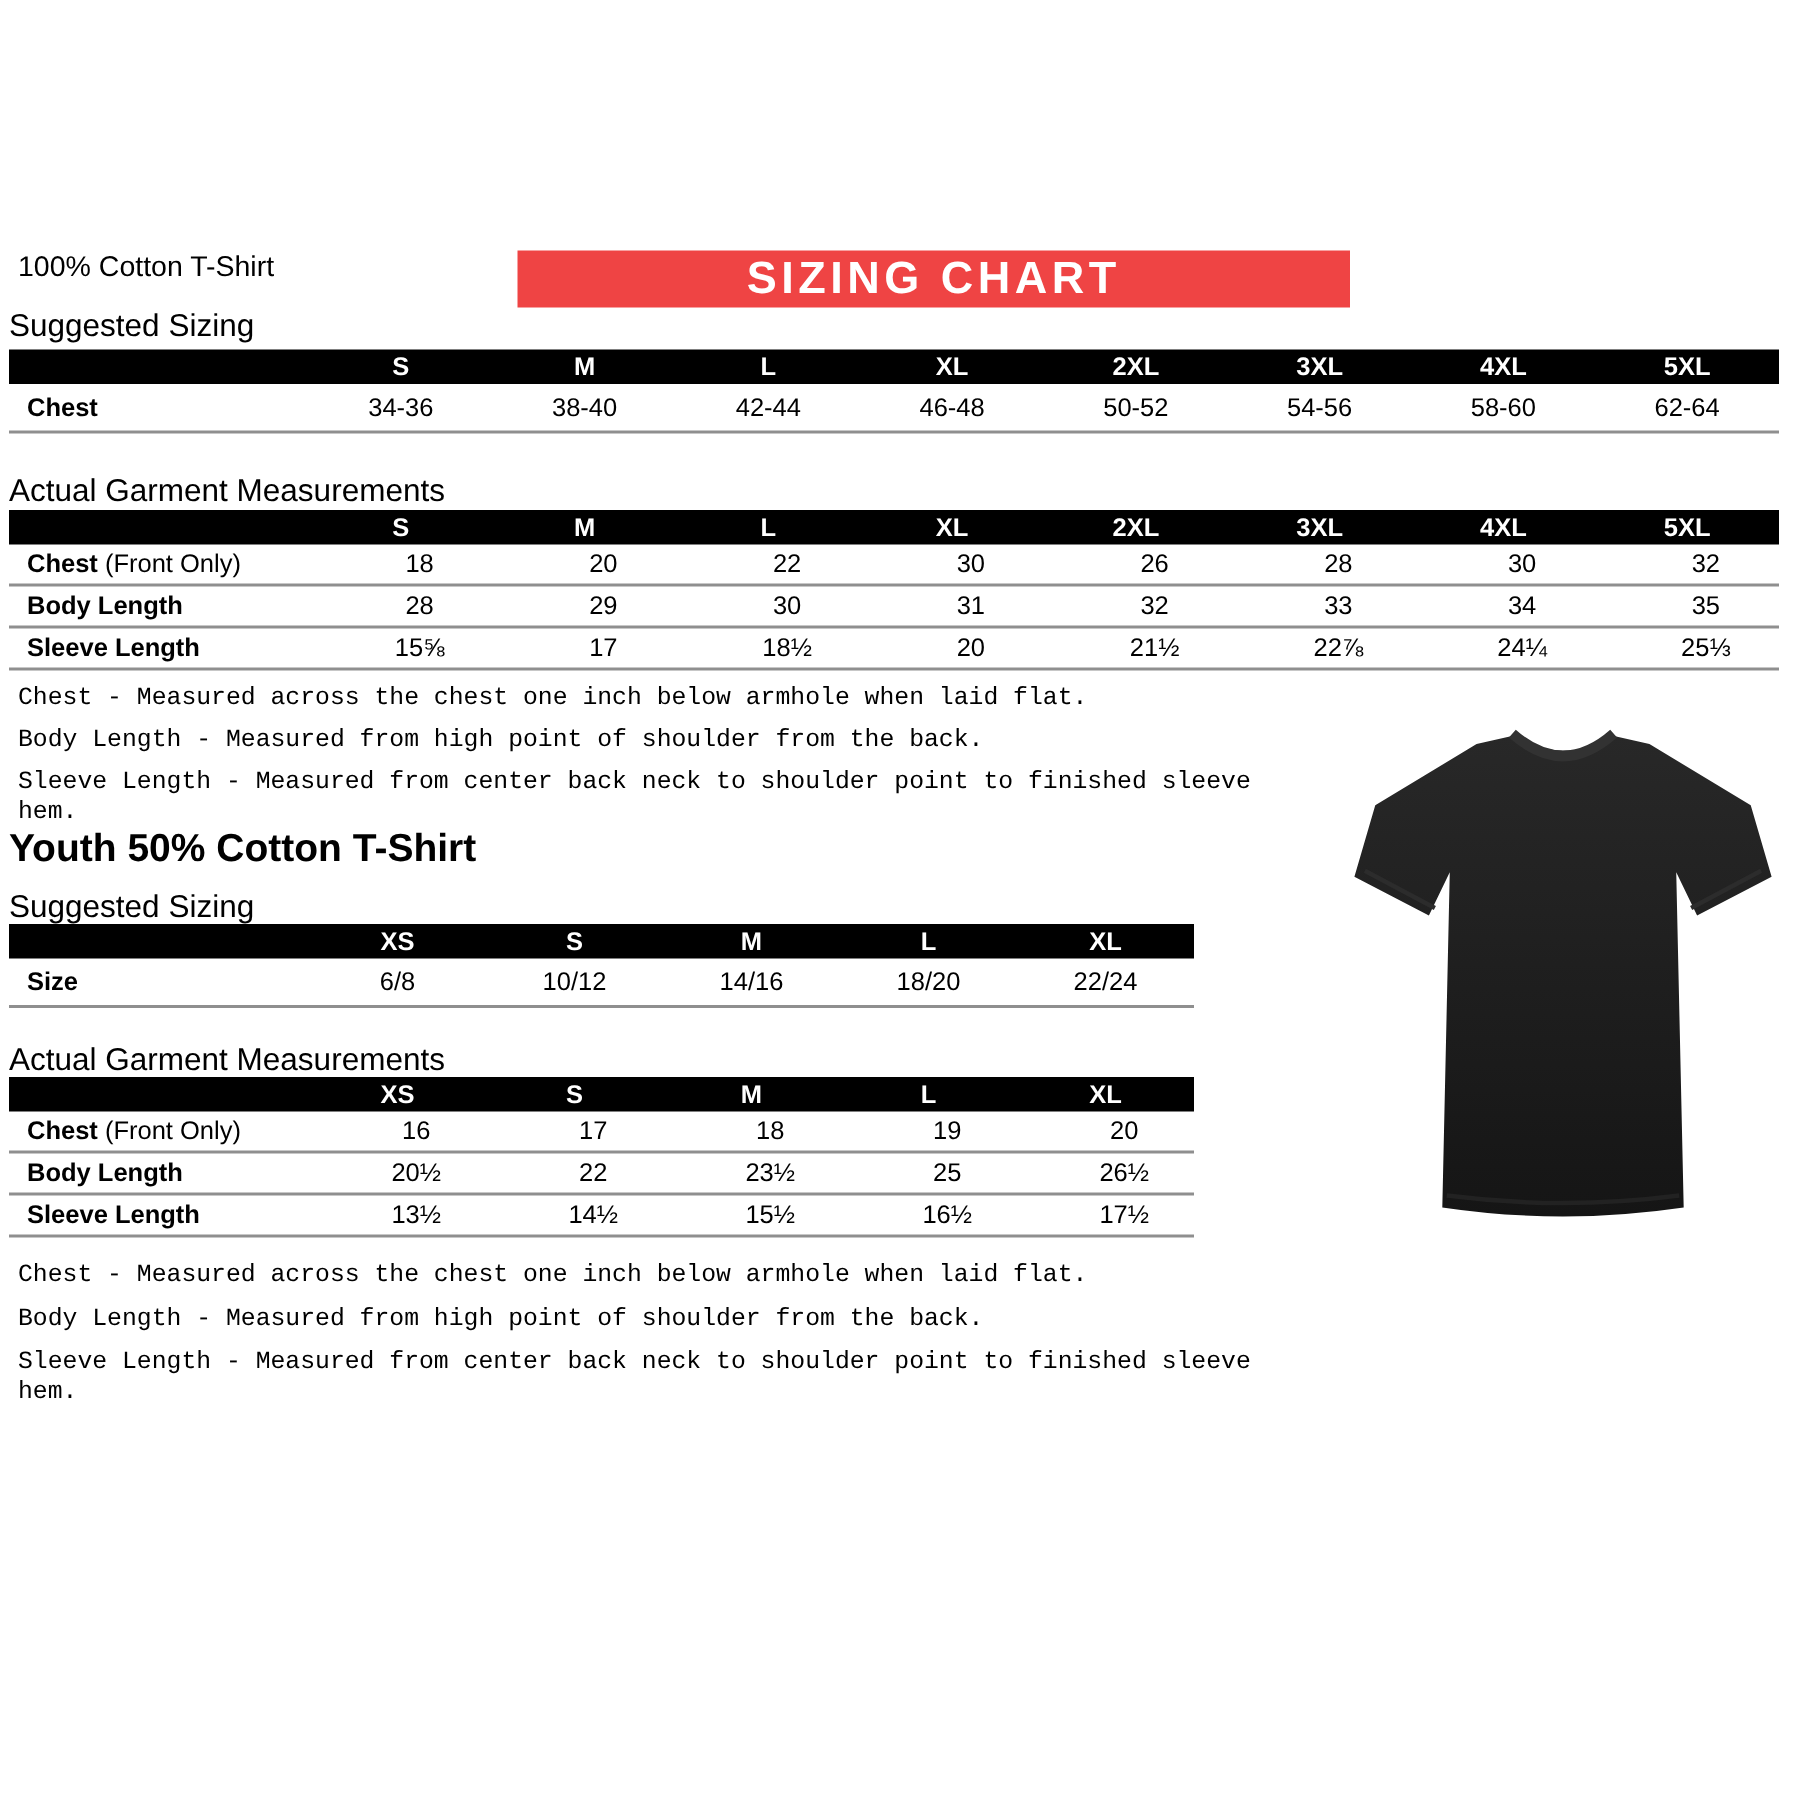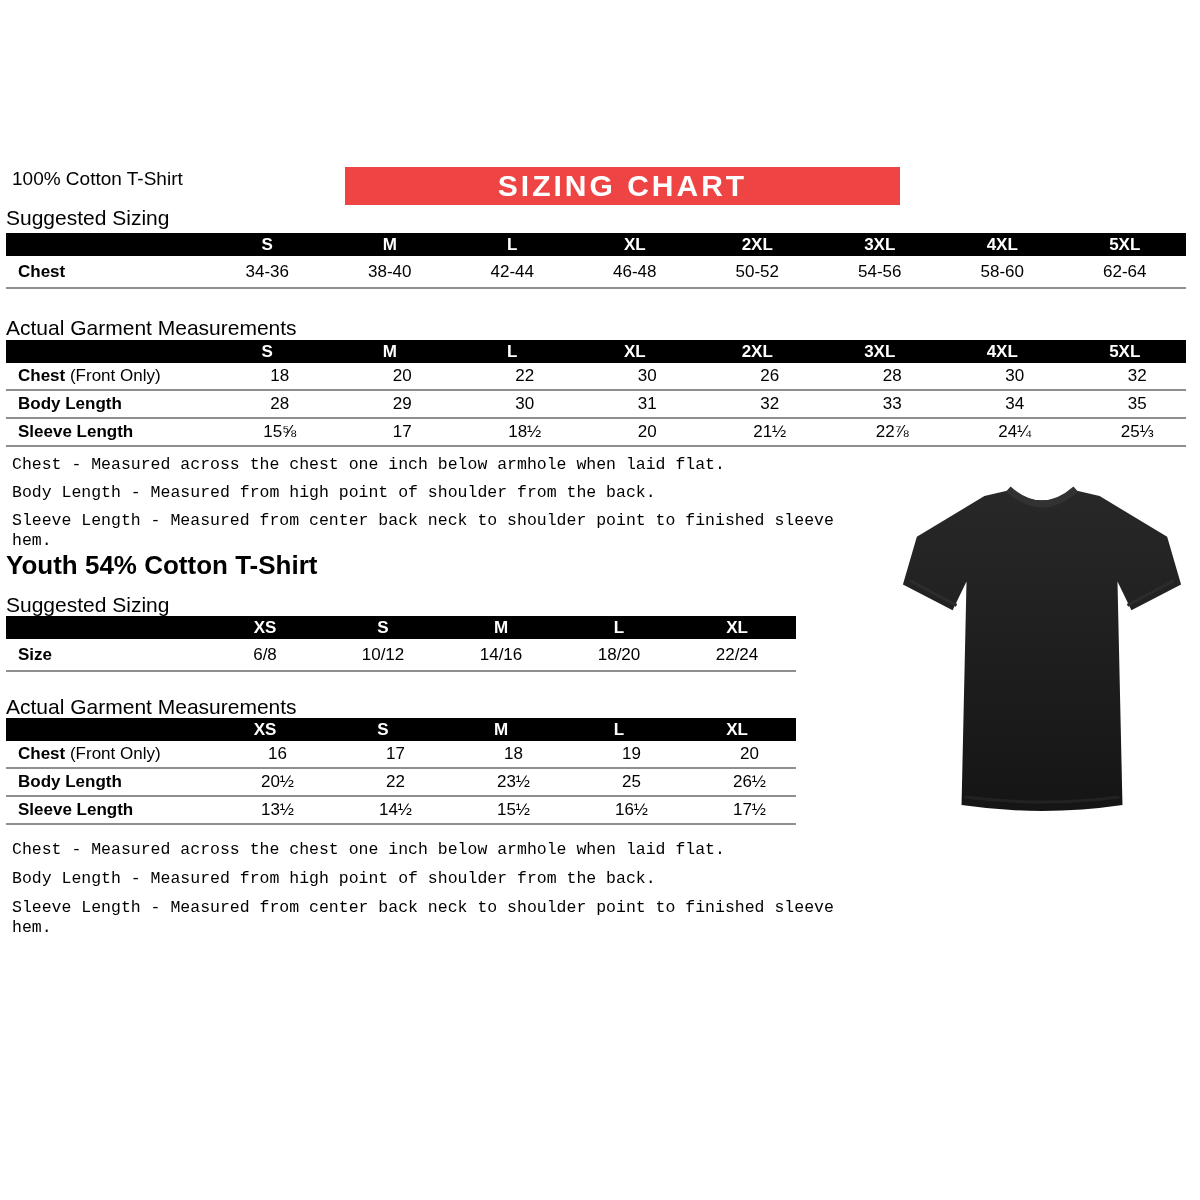--- a/index.html
+++ b/index.html
@@ -124,21 +124,21 @@
         <div class="tcell">25⅓</div>
       </div>
     </div>
 
   <div class="notes notes-adult">
     <div class="note">Chest - Measured across the chest one inch below armhole when laid flat.</div>
     <div class="note">Body Length - Measured from high point of shoulder from the back.</div>
     <div class="note">Sleeve Length - Measured from center back neck to shoulder point to finished sleeve hem.</div>
   </div>
 
-  <div class="youth-title">Youth 54% Cotton T-Shirt</div>
+  <div class="youth-title">Youth 50% Cotton T-Shirt</div>
 
   <div class="section-label lbl-sugg-youth">Suggested Sizing</div>
   <div class="sizing-table tbl-sugg-youth rows-tall">
       <div class="trow thead">
         <div class="tcell labelcol"></div>
         <div class="tcell">XS</div>
         <div class="tcell">S</div>
         <div class="tcell">M</div>
         <div class="tcell">L</div>
         <div class="tcell">XL</div>

